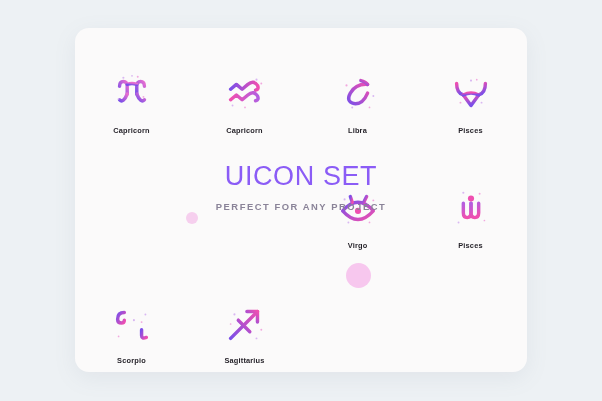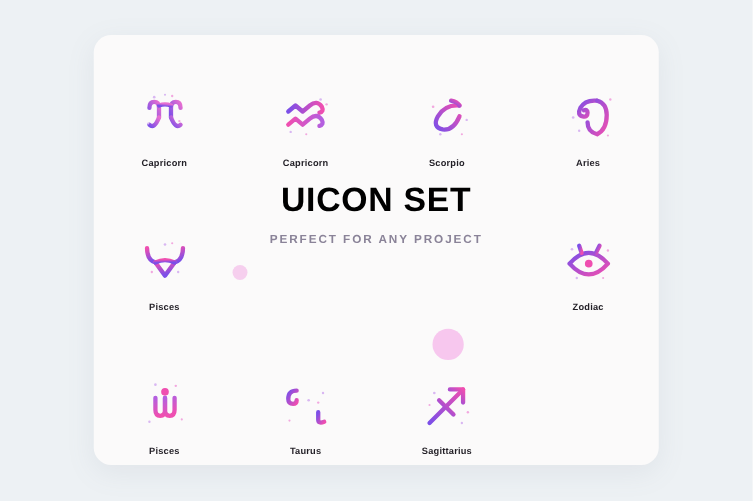--- a/index.html
+++ b/index.html
@@ -62,25 +62,25 @@
   .title-main{
     font-size:47px;
     font-weight:bold;
     color:#8b5cf0;
     letter-spacing:-1.2px;
     line-height:.98;
     margin:0;
   }
   .title-sub{
     font-size:27px;
-    font-weight:bold;
-    color:#000000;
+    font-weight:normal;
+    color:#8b5cf6;
     letter-spacing:.6px;
     line-height:1.15;
-    margin:0 0 0 0;
+    margin:16px 0 0 0;
   }
   .title-tag{
     font-size:9.4px;
     font-weight:bold;
     color:#8a8398;
     letter-spacing:1.55px;
     margin:9px 0 0 0;
   }
 
   .sparkle{fill:#d9b7f2;}
@@ -164,45 +164,23 @@
             <path d="M34 10 l0 26"></path>
             <path d="M34 14 q-12 -1 -18 9 q-5 9 4 11 q9 1 14 -11"></path>
             <path d="M27 10 q5 1 7 4"></path>
           </g>
           <circle class="sparkle-p" cx="12" cy="15" r="1.1"></circle>
           <circle class="sparkle" cx="40" cy="26" r="1"></circle>
           <circle class="sparkle" cx="18" cy="38" r="1"></circle>
           <circle class="sparkle-p" cx="36" cy="38" r=".9"></circle>
         </svg>
       </span>
-      <span class="cap">Scorpio</span>
-    </div>
-
-    <div class="cell">
-      <span class="glyph">
-        <svg viewBox="0 0 48 48">
-          <defs>
-            <linearGradient id="gAri" x1="0" y1="0" x2="1" y2="1">
-              <stop offset="0" stop-color="#7b4fe8"></stop>
-                <stop offset="1" stop-color="#ef4fb0"></stop>
-            </linearGradient>
-          </defs>
-          <g fill="none" stroke="url(#gAri)" stroke-width="3.6" stroke-linecap="round" stroke-linejoin="round">
-            <path d="M31 10 q-10 -1 -14 6 q-3 6 2 7 q4 1 4 -3 q0 -3 -3 -2"></path>
-            <path d="M31 10 q8 2 8 12 q0 12 -8 16 q-8 -2 -8 -10"></path>
-            <path d="M23 24 l10 0"></path>
-          </g>
-          <circle class="sparkle" cx="11" cy="24" r="1.1"></circle>
-          <circle class="sparkle-p" cx="42" cy="9" r="1"></circle>
-          <circle class="sparkle" cx="16" cy="35" r="1"></circle>
-          <circle class="sparkle-p" cx="40" cy="39" r=".9"></circle>
-        </svg>
-      </span>
-      <span class="cap">Aries</span>
-    </div>
+      <span class="cap">Libra</span>
+    </div>
+
 
     <div class="cell">
       <span class="glyph">
         <svg viewBox="0 0 48 48">
           <defs>
             <linearGradient id="gTau" x1="0" y1="0" x2="0.3" y2="1">
               <stop offset="0" stop-color="#ef4fb0"></stop>
                 <stop offset="1" stop-color="#7b4fe8"></stop>
             </linearGradient>
           </defs>
@@ -240,21 +218,21 @@
             <path d="M24 16 l0 -7"></path>
             <path d="M30 17 l3 -6"></path>
           </g>
           <circle cx="24" cy="26" r="3.2" fill="#ef4fb0"></circle>
           <circle class="sparkle" cx="10" cy="14" r="1.1"></circle>
           <circle class="sparkle-p" cx="40" cy="15" r="1"></circle>
           <circle class="sparkle" cx="14" cy="38" r="1"></circle>
           <circle class="sparkle-p" cx="36" cy="38" r=".9"></circle>
         </svg>
       </span>
-      <span class="cap">Zodiac</span>
+      <span class="cap">Virgo</span>
     </div>
 
     <div class="cell">
       <span class="glyph">
         <svg viewBox="0 0 48 48">
           <defs>
             <linearGradient id="gLib" x1="0" y1="0" x2="0.2" y2="1">
               <stop offset="0" stop-color="#b35fe0"></stop>
                 <stop offset="1" stop-color="#ef4fb0"></stop>
             </linearGradient>
@@ -290,21 +268,21 @@
             <path d="M22 30 l0 8"></path>
             <path d="M28 30 l0 8"></path>
             <path d="M34 30 l0 6 q0 4 5 2"></path>
           </g>
           <circle class="sparkle" cx="26" cy="20" r="1.1"></circle>
           <circle class="sparkle-p" cx="34" cy="22" r="1"></circle>
           <circle class="sparkle" cx="38" cy="14" r="1"></circle>
           <circle class="sparkle-p" cx="10" cy="37" r=".9"></circle>
         </svg>
       </span>
-      <span class="cap">Taurus</span>
+      <span class="cap">Scorpio</span>
     </div>
 
     <div class="cell">
       <span class="glyph">
         <svg viewBox="0 0 48 48">
           <defs>
             <linearGradient id="gSag" x1="0" y1="1" x2="1" y2="0">
               <stop offset="0" stop-color="#7b4fe8"></stop>
                 <stop offset="1" stop-color="#ef4fb0"></stop>
             </linearGradient>

